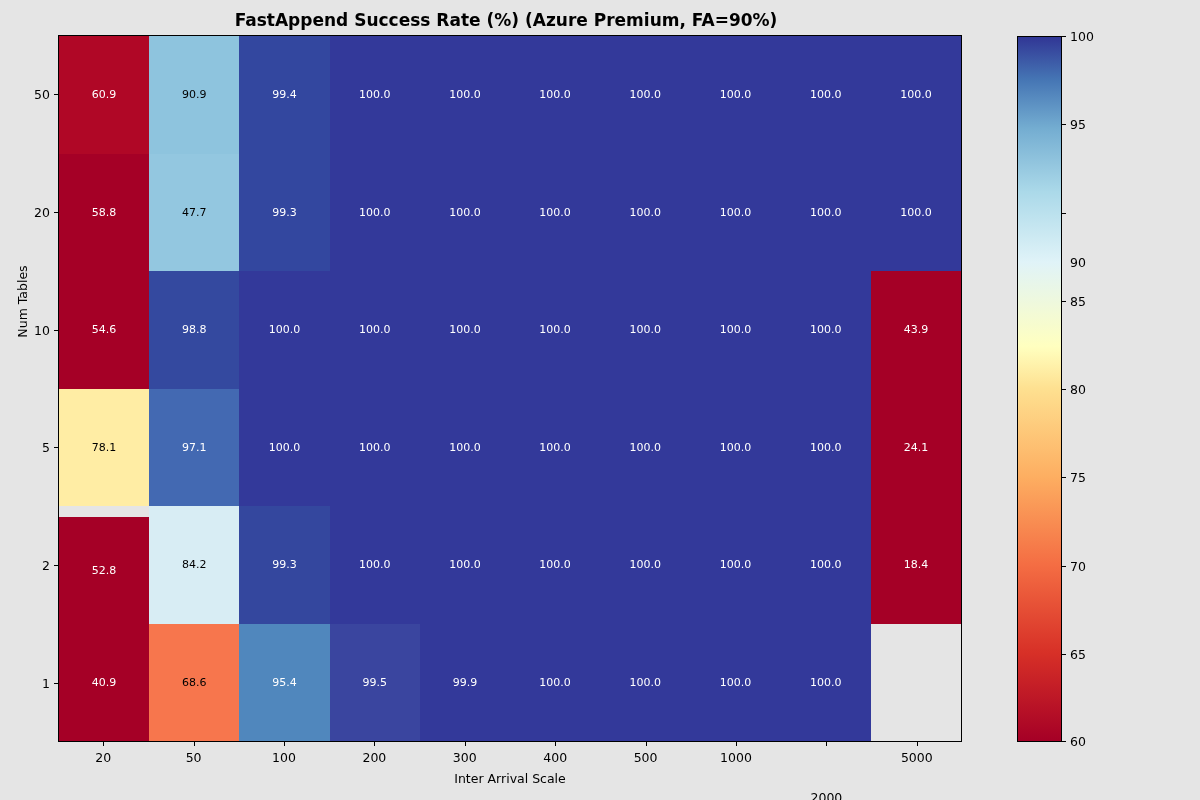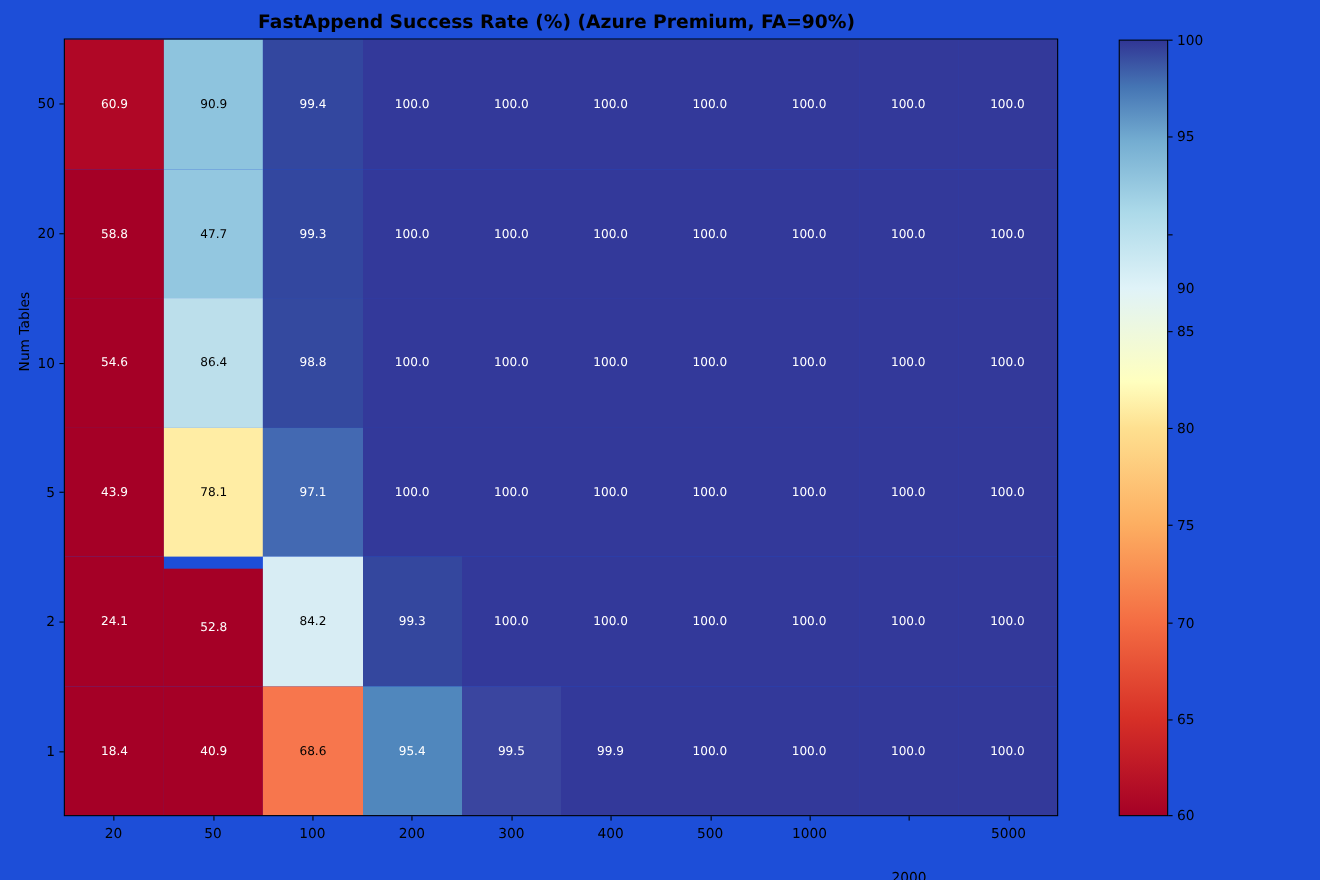--- a/index.html
+++ b/index.html
@@ -14,21 +14,21 @@
     font-family: "DejaVu Sans", sans-serif;
     overflow: hidden;
     position: relative;
   }
 
   #figure {
     position: absolute;
     left: 0; top: 0;
     width: 1200px;
     height: 800px;
-    background: #1d4ed8;
+    background: #e5e5e5;
     text-decoration: underline;
   }
 
   
   #chart-title {
     position: absolute;
     left: 0;
     top: 10px;
     width: 1012px;
     text-align: center;
@@ -231,23 +231,20 @@
           <span class="cell-label" style="color: rgb(255, 255, 255);">100.0</span>
         </div>
         <div class="heat-cell" style="background: rgb(51, 57, 154);">
           <span class="cell-label" style="color: rgb(255, 255, 255);">100.0</span>
         </div>
         <div class="heat-cell" style="background: rgb(51, 57, 154);">
           <span class="cell-label" style="color: rgb(255, 255, 255);">100.0</span>
         </div>
         <div class="heat-cell" style="background: rgb(165, 0, 38);">
           <span class="cell-label" style="color: rgb(255, 255, 255);">54.6</span>
-        </div>
-        <div class="heat-cell" style="background: rgb(188, 223, 235);">
-          <span class="cell-label" style="color: rgb(0, 0, 0);">86.4</span>
         </div>
         <div class="heat-cell" style="background: rgb(52, 73, 159);">
           <span class="cell-label" style="color: rgb(255, 255, 255);">98.8</span>
         </div>
         <div class="heat-cell" style="background: rgb(51, 57, 154);">
           <span class="cell-label" style="color: rgb(255, 255, 255);">100.0</span>
         </div>
         <div class="heat-cell" style="background: rgb(51, 57, 154);">
           <span class="cell-label" style="color: rgb(255, 255, 255);">100.0</span>
         </div>
@@ -387,20 +384,21 @@
       <div class="tick-mark ytick-mark" style="left: 54px; top: 329.583px;"></div>
       <div class="ytick-label" style="left: -2px; width: 52px; top: 329.583px;">10</div>
       <div class="tick-mark ytick-mark" style="left: 54px; top: 447.417px;"></div>
       <div class="ytick-label" style="left: -2px; width: 52px; top: 447.417px;">5</div>
       <div class="tick-mark ytick-mark" style="left: 54px; top: 565.25px;"></div>
       <div class="ytick-label" style="left: -2px; width: 52px; top: 565.25px;">2</div>
       <div class="tick-mark ytick-mark" style="left: 54px; top: 683.083px;"></div>
       <div class="ytick-label" style="left: -2px; width: 52px; top: 683.083px;">1</div>
     </div>
 
+  <div id="xaxis-label">Inter Arrival Scale</div>
   <div id="yaxis-label">Num Tables</div>
 
   <div id="colorbar-wrap">
     <div id="colorbar-gradient"></div>
   <div class="cbtick-mark" style="top: 0px;"></div>
       <div class="cbtick-label" style="top: 0px;">100</div>
       <div class="cbtick-mark" style="top: 88.25px;"></div>
       <div class="cbtick-label" style="top: 88.25px;">95</div>
       <div class="cbtick-mark" style="top: 176.5px;"></div>
       <div class="cbtick-label" style="top: 180px; margin-top: 46px;">90</div>

